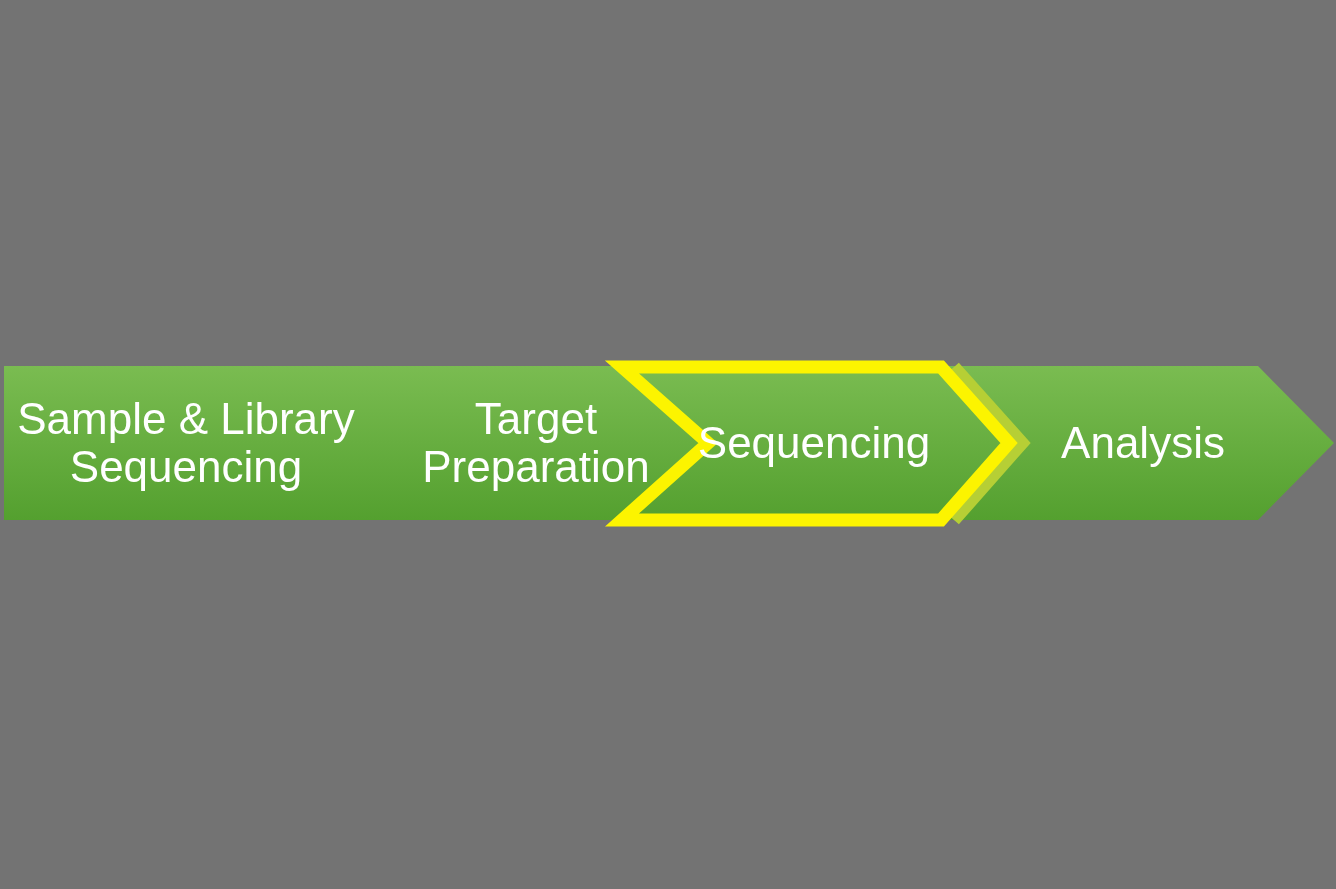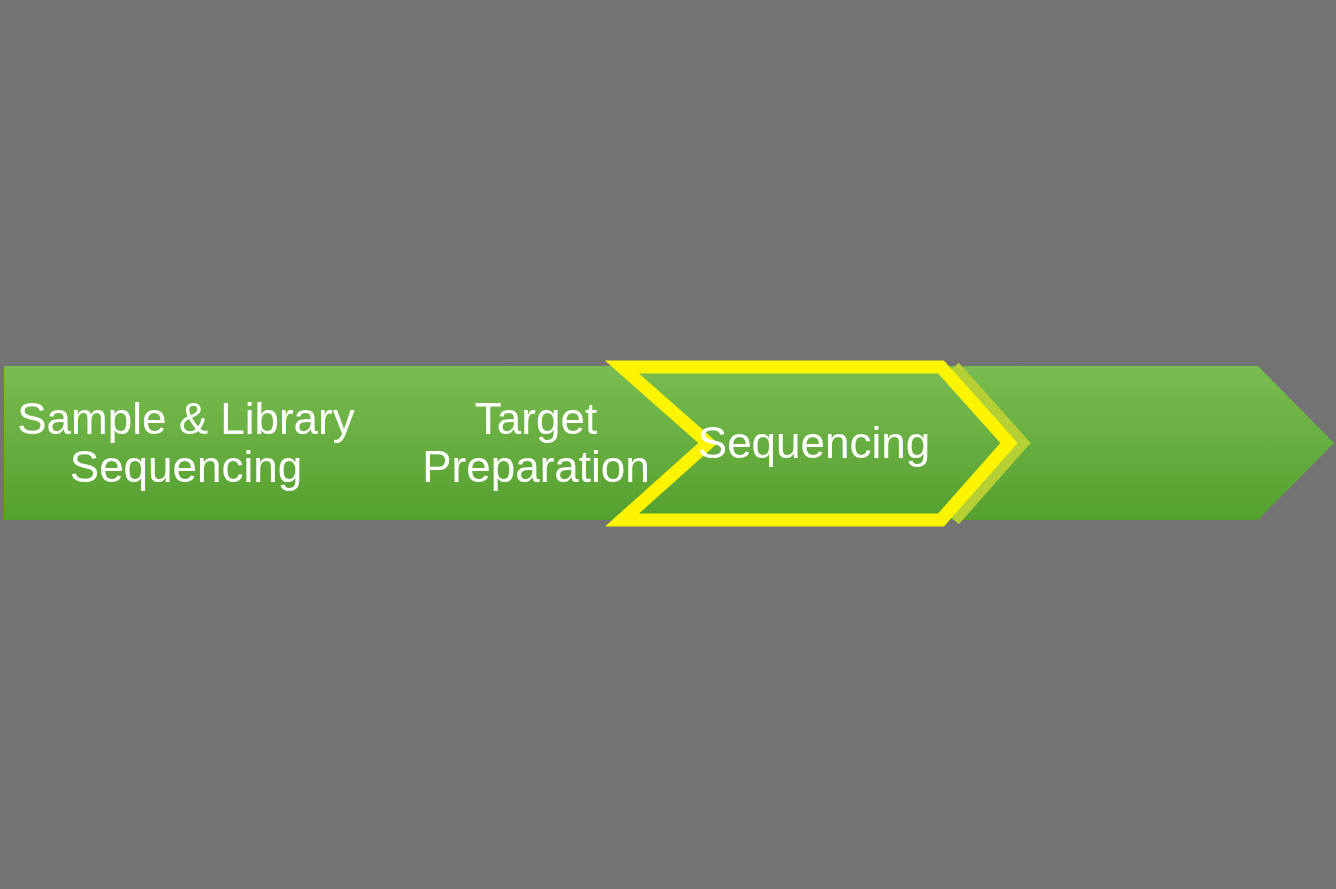--- a/index.html
+++ b/index.html
@@ -67,14 +67,17 @@
 
   <div class="step-label" style="left:396px; width:280px;">
     <div>Target</div>
     <div>Preparation</div>
   </div>
 
   <div class="step-label" style="left:694px; width:240px;">
     <div>Sequencing</div>
   </div>
 
+  <div class="step-label" style="left:1023px; width:240px;">
+    <div>Analysis</div>
+  </div>
 
 </div>
 
 </body></html>

